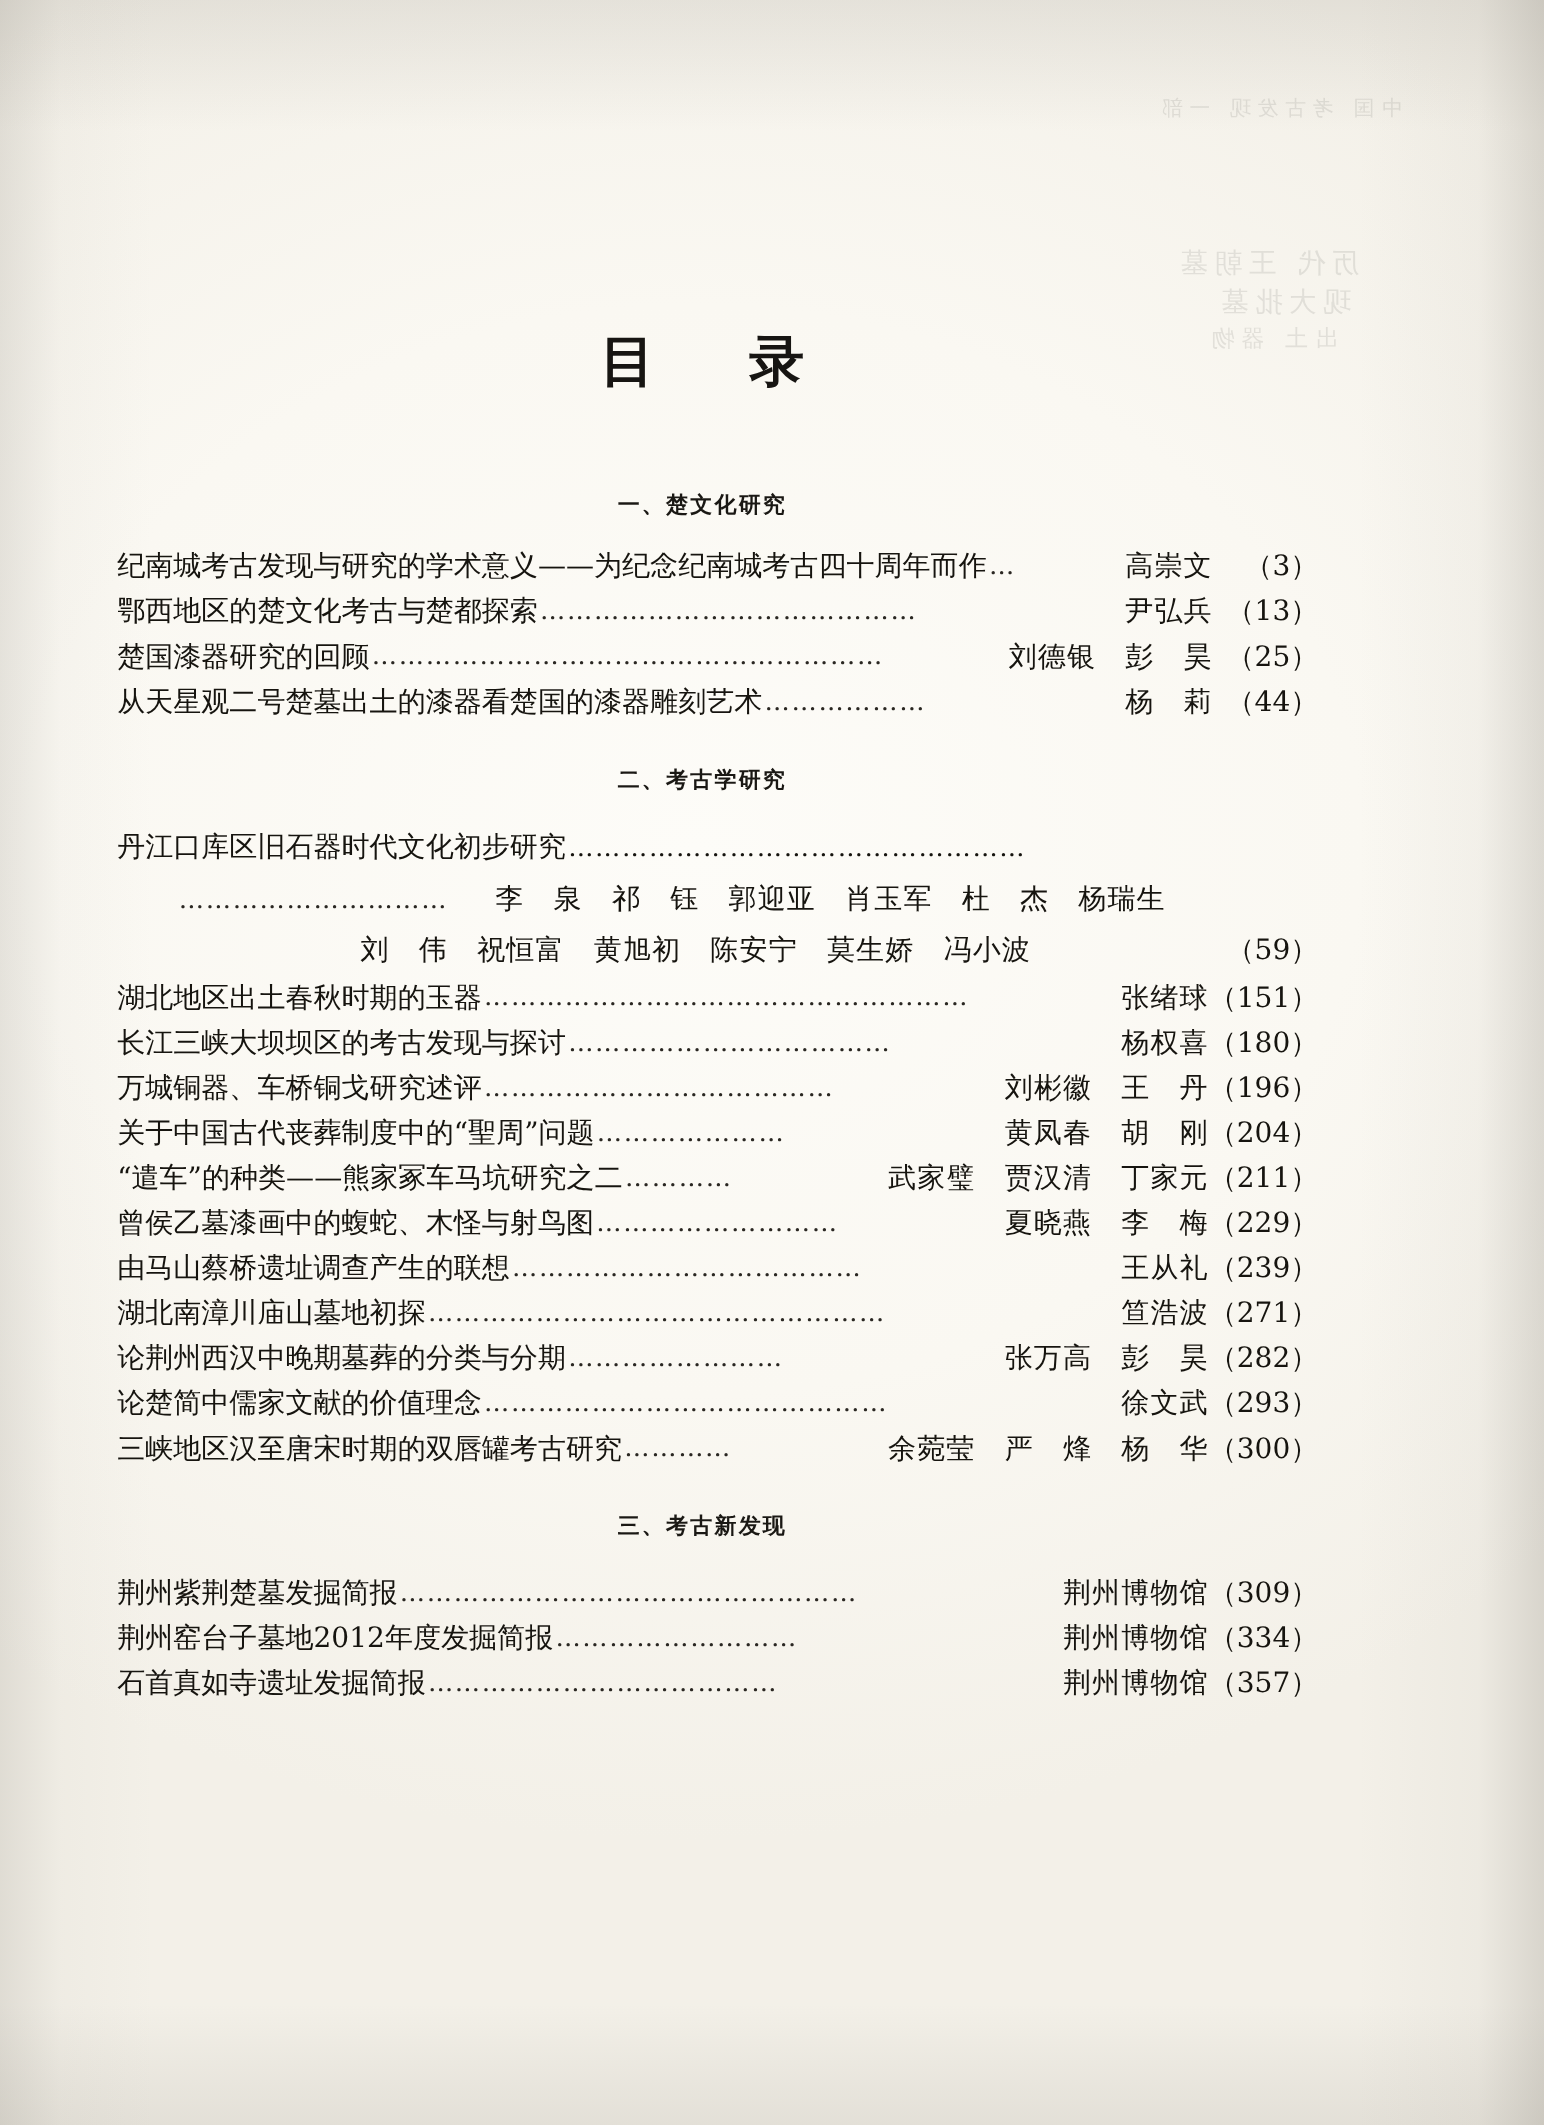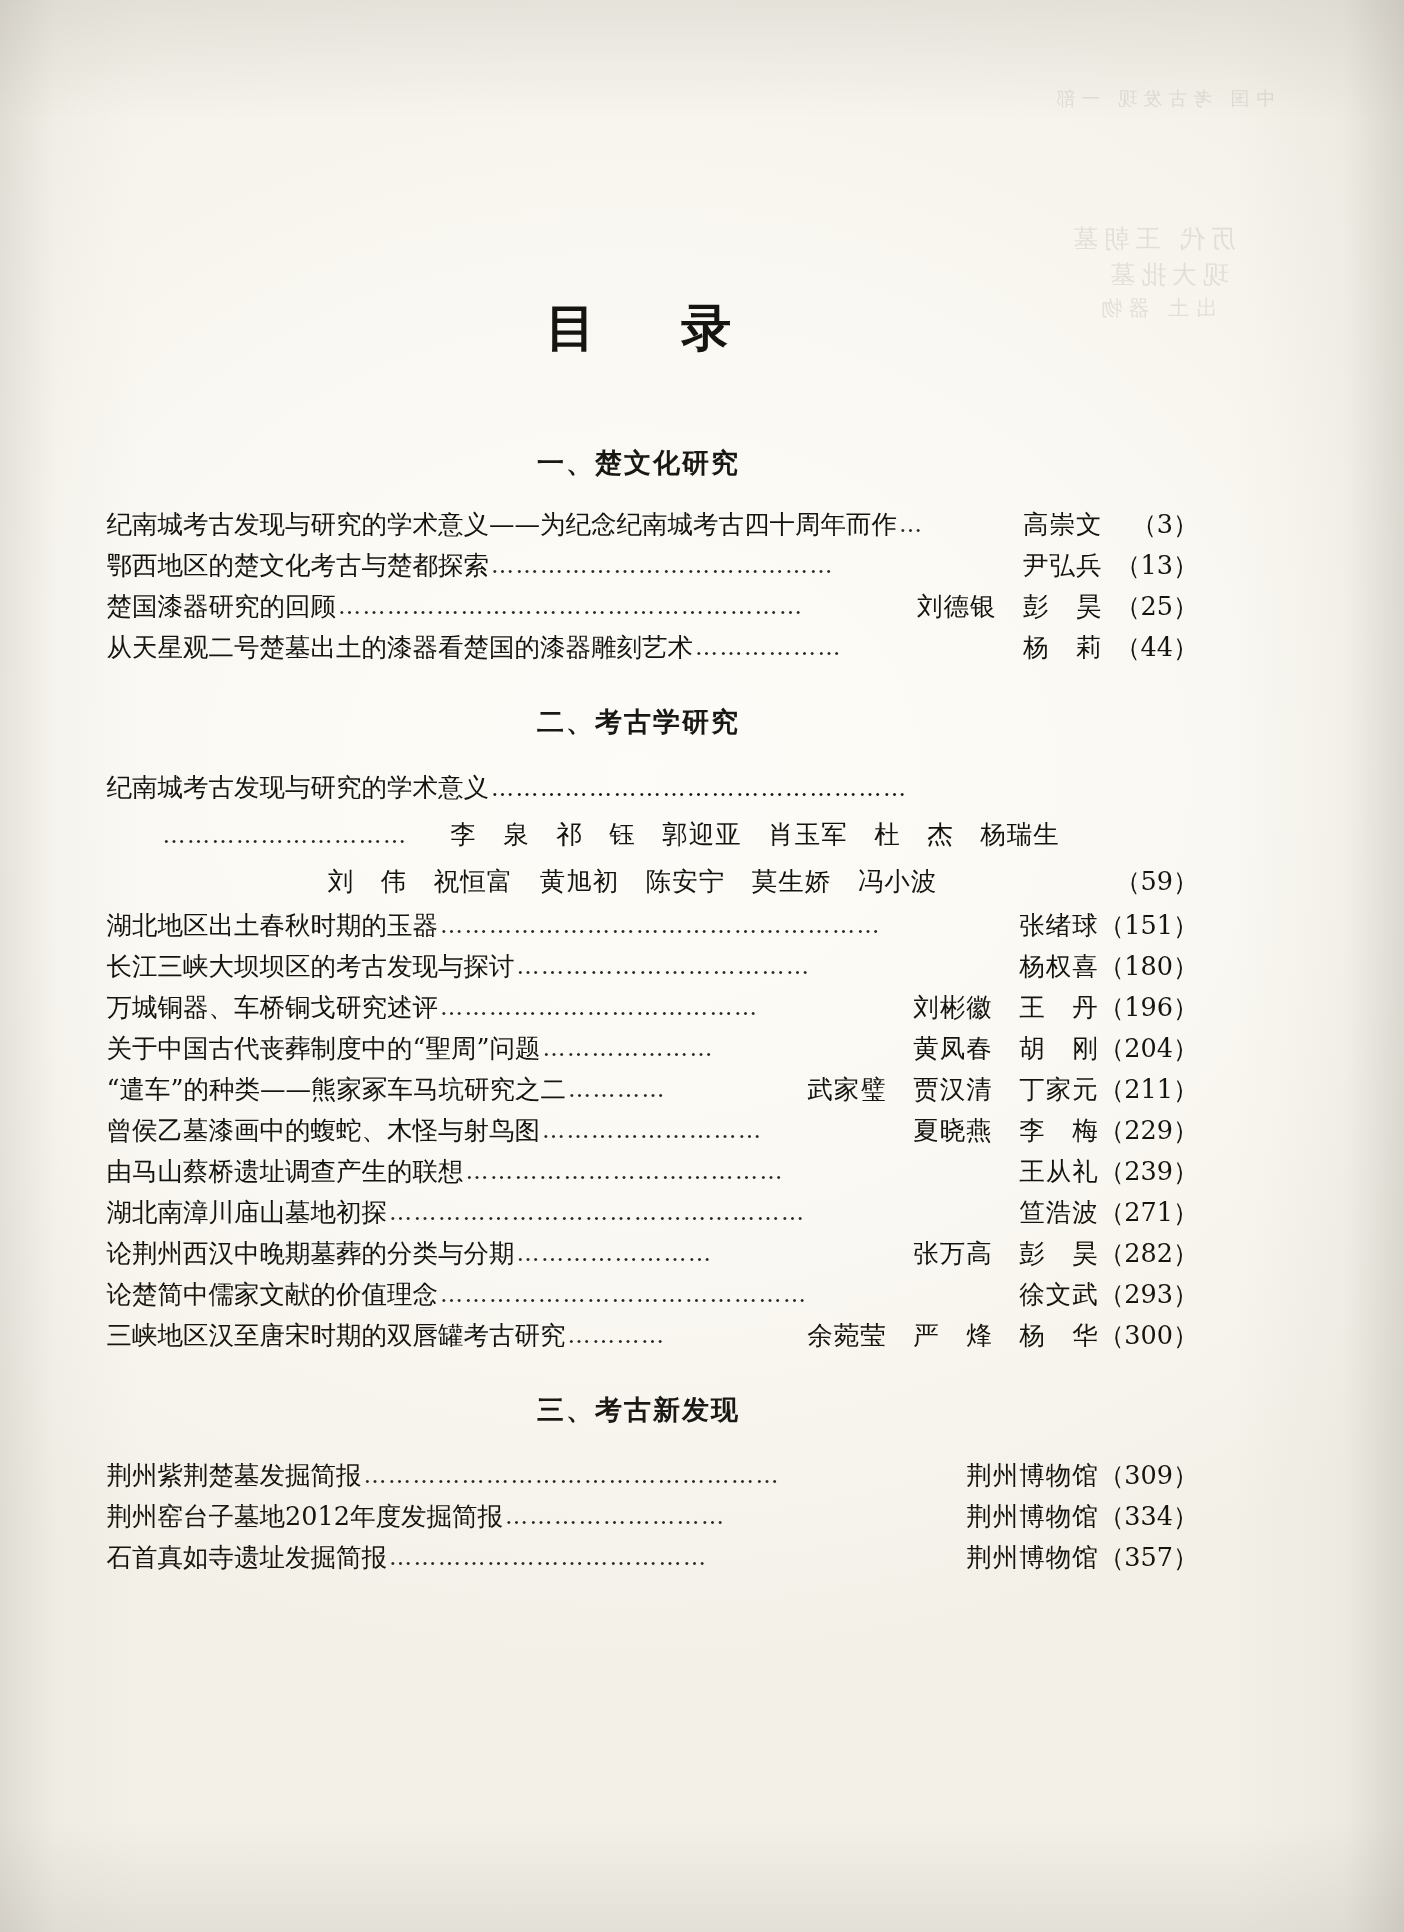--- a/index.html
+++ b/index.html
@@ -62,21 +62,21 @@
     letter-spacing: 34px;
     color: #171512;
     margin: 0;
     padding-top: 278px;
     text-indent: 34px;
     font-family: "DejaVu Serif", "Liberation Serif", serif;
   }
 
   .section-heading {
     text-align: center;
-    font-size: 27px;
+    font-size: 20px;
     font-weight: 700;
     color: #1a1814;
     letter-spacing: 2px;
     font-family: "DejaVu Sans", "Liberation Sans", sans-serif;
   }
   .sec-1 { margin-top: 83px; }
   .sec-2 { margin-top: 42px; }
   .sec-3 { margin-top: 42px; }
 
   .entries {
@@ -215,21 +215,21 @@
         <span class="page">（44）</span>
       </div>
 
     </div>
 
     <div class="section-heading sec-2">二、考古学研究</div>
     <div class="entries second">
 
       <div class="entry-block">
         <div class="row1">
-          <span class="title">纪南城考古发现与研究的学术意义</span>
+          <span class="title">丹江口库区旧石器时代文化初步研究</span>
           <span class="dots">……………………………………………</span>
         </div>
         <div class="rowc">
           <span class="leaddots">…………………………</span>
           <span class="names">李　泉　祁　钰　郭迎亚　肖玉军　杜　杰　杨瑞生</span>
           <span class="pagecell"></span>
         </div>
         <div class="rowc second-line">
           <span class="leaddots"></span>
           <span class="names">刘　伟　祝恒富　黄旭初　陈安宁　莫生娇　冯小波</span>

